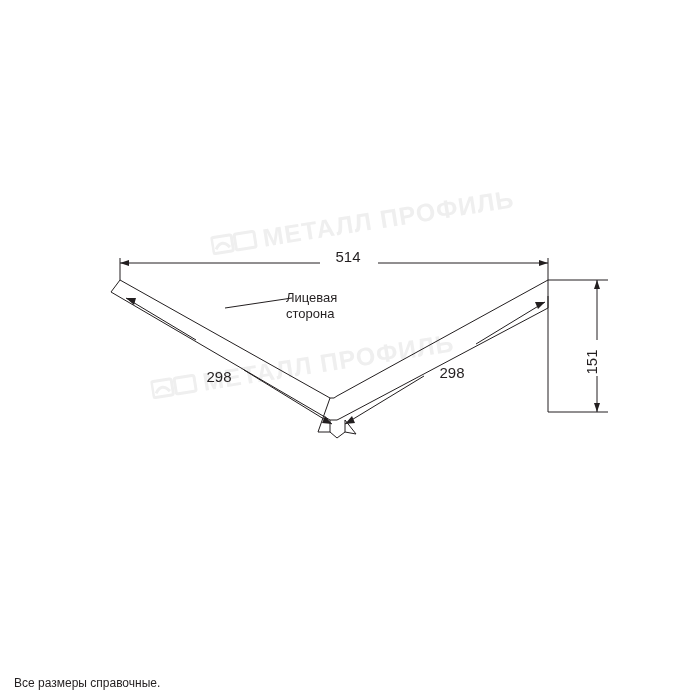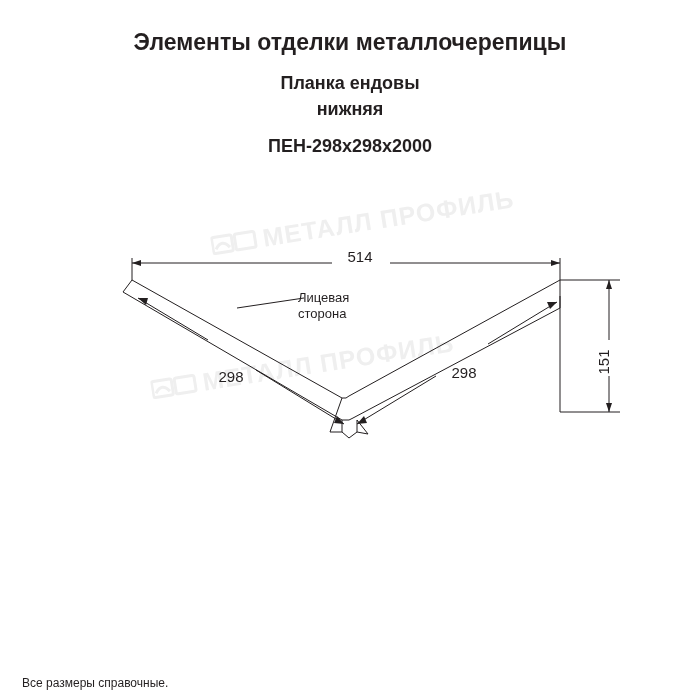--- a/index.html
+++ b/index.html
@@ -42,21 +42,21 @@
   }
   .code-title {
     font-size: 18px;
     font-weight: bold;
     line-height: 24px;
     margin-top: 12px;
   }
   .drawing {
     position: absolute;
     top: 180px;
-    left: 12px;
+    left: 0;
     width: 600px;
     height: 420px;
   }
   .drawing svg {
     display: block;
   }
   .watermark-layer {
     position: absolute;
     top: 180px;
     left: 0;
@@ -91,44 +91,37 @@
   .footer {
     position: absolute;
     left: 14px;
     bottom: 8px;
     font-size: 12px;
     line-height: 17px;
     color: #231f20;
   }
   .footer div {
     white-space: nowrap;
-    margin-left: 8px;
   }
   .lbl-dim {
     font-family: "Liberation Sans", sans-serif;
     font-size: 15px;
     fill: #231f20;
   }
   .face-lbl {
     font-family: "Liberation Sans", sans-serif;
     font-size: 13px;
     fill: #231f20;
   }
 </style>
 </head>
 <body>
 
 <div class="page">
 
-  <div class="title-block">
-    <div class="main-title">Элементы отделки металлочерепицы</div>
-    <div class="sub-title">Планка ендовы</div>
-    <div class="sub-title" style="margin-top:0;">нижняя</div>
-    <div class="code-title">ПЕН-298х298х2000</div>
-  </div>
 
   <div class="watermark-layer">
     <div class="wm wm-1">
       <span class="wm-icon">
         <svg width="46" height="26" viewBox="0 0 46 26">
           <rect x="1" y="6" width="20" height="16" rx="2" fill="none" stroke="#efefef" stroke-width="3"></rect>
           <rect x="24" y="6" width="20" height="16" rx="2" fill="none" stroke="#efefef" stroke-width="3"></rect>
           <path d="M4 18 Q11 8 18 18" fill="none" stroke="#efefef" stroke-width="3"></path>
         </svg>
       </span><span>МЕТАЛЛ ПРОФИЛЬ</span>

